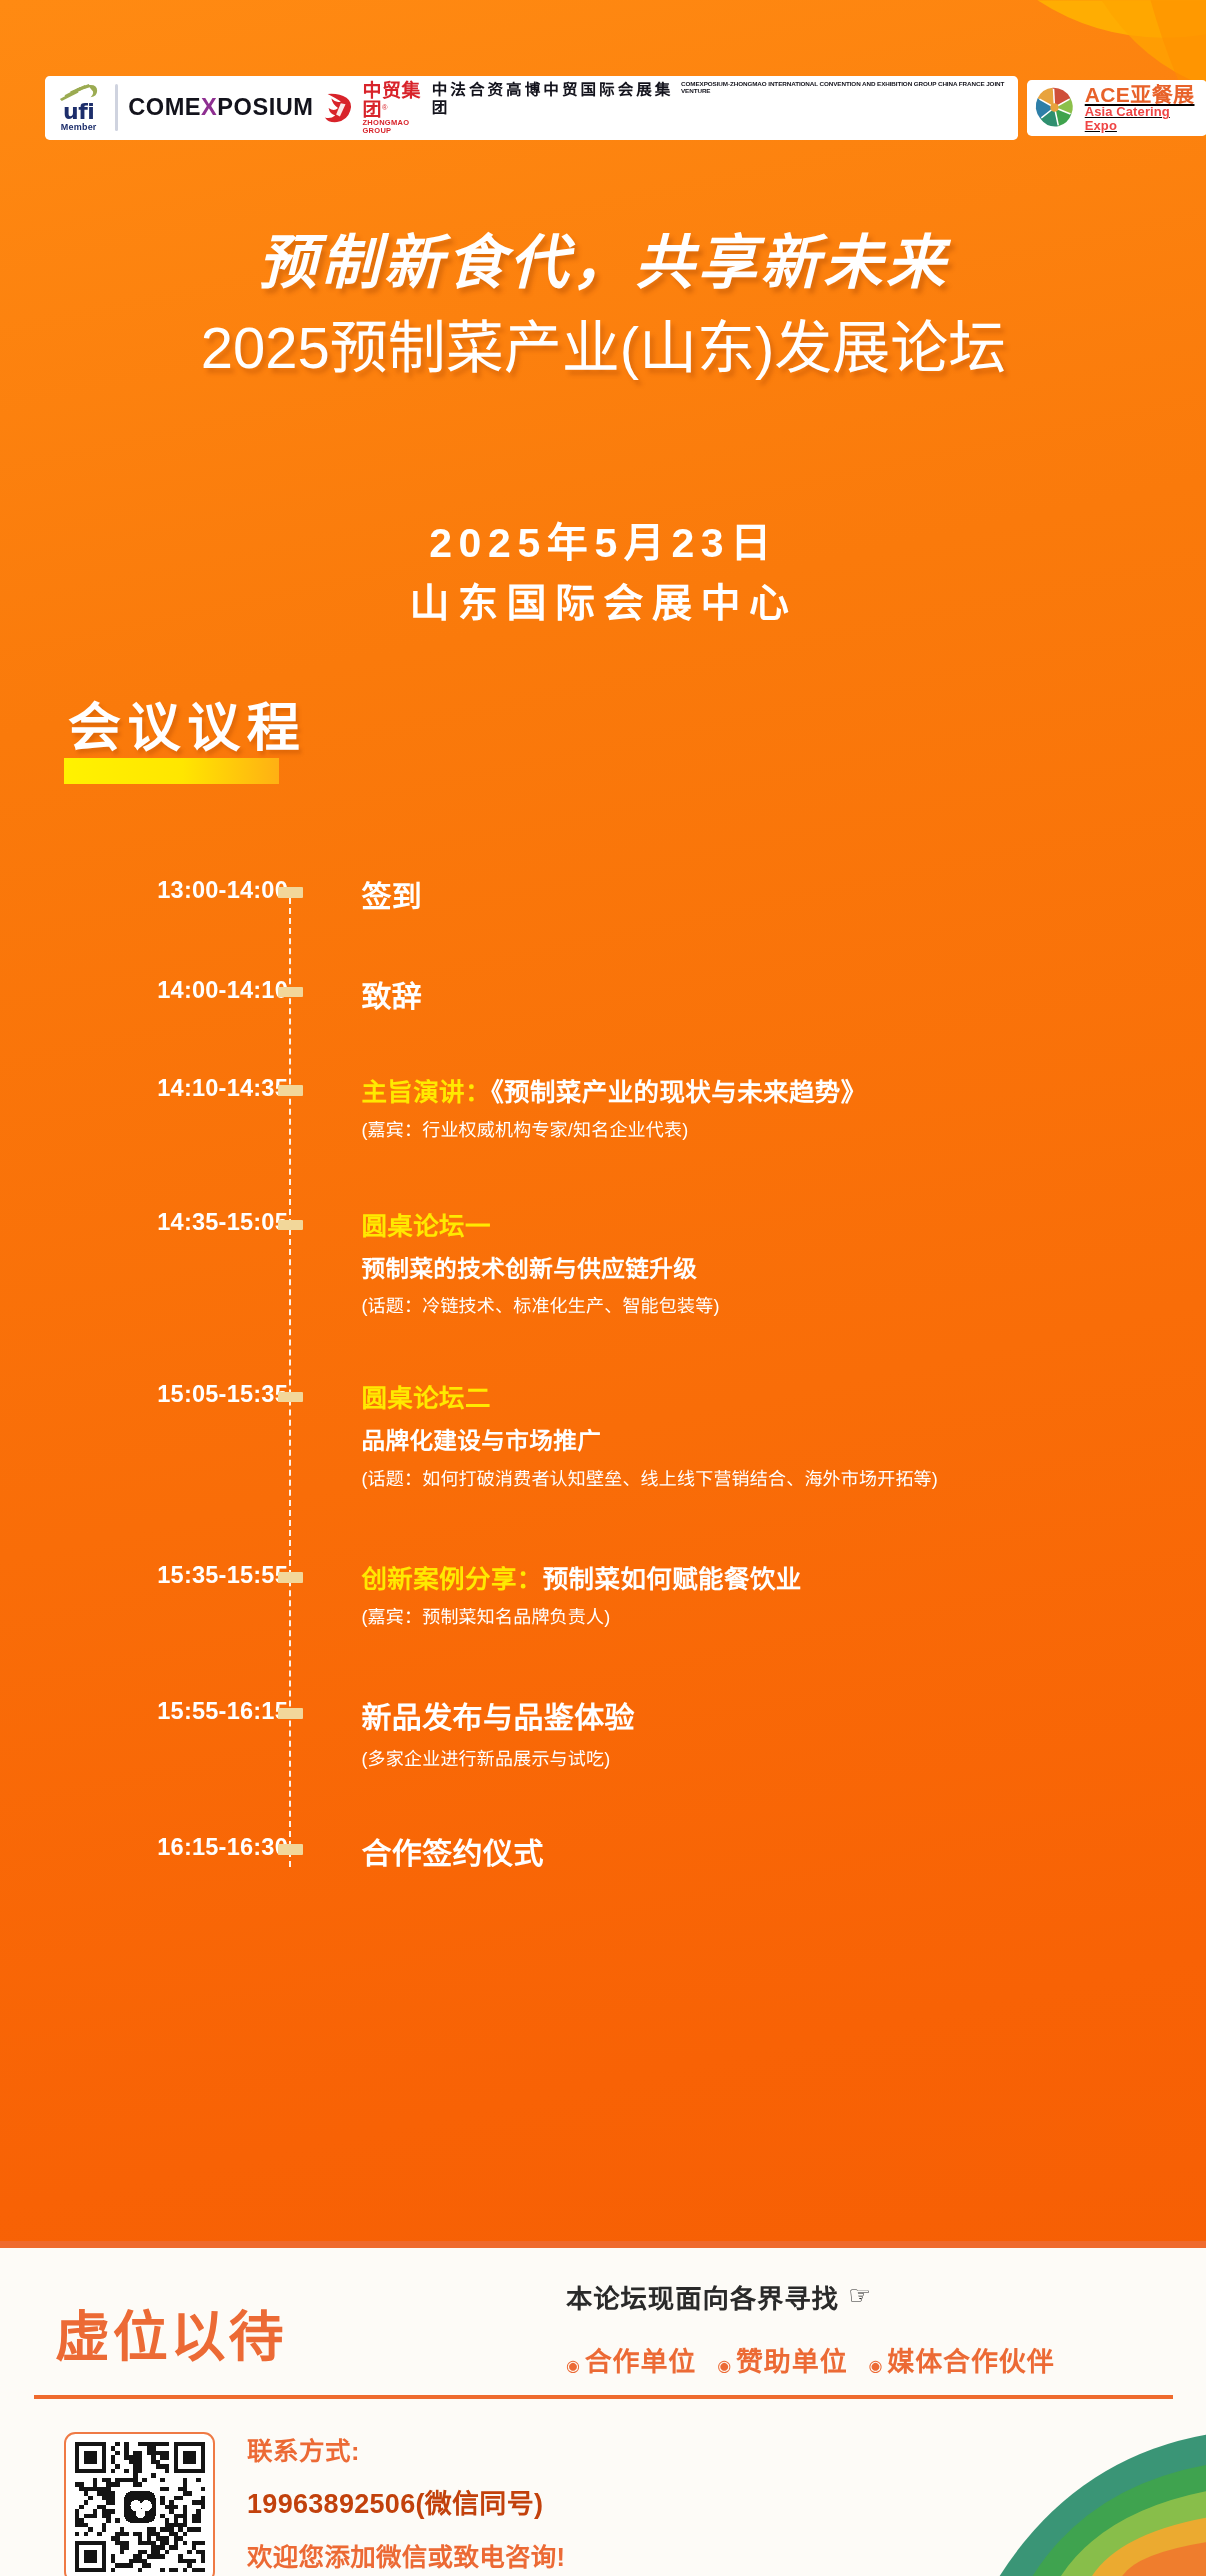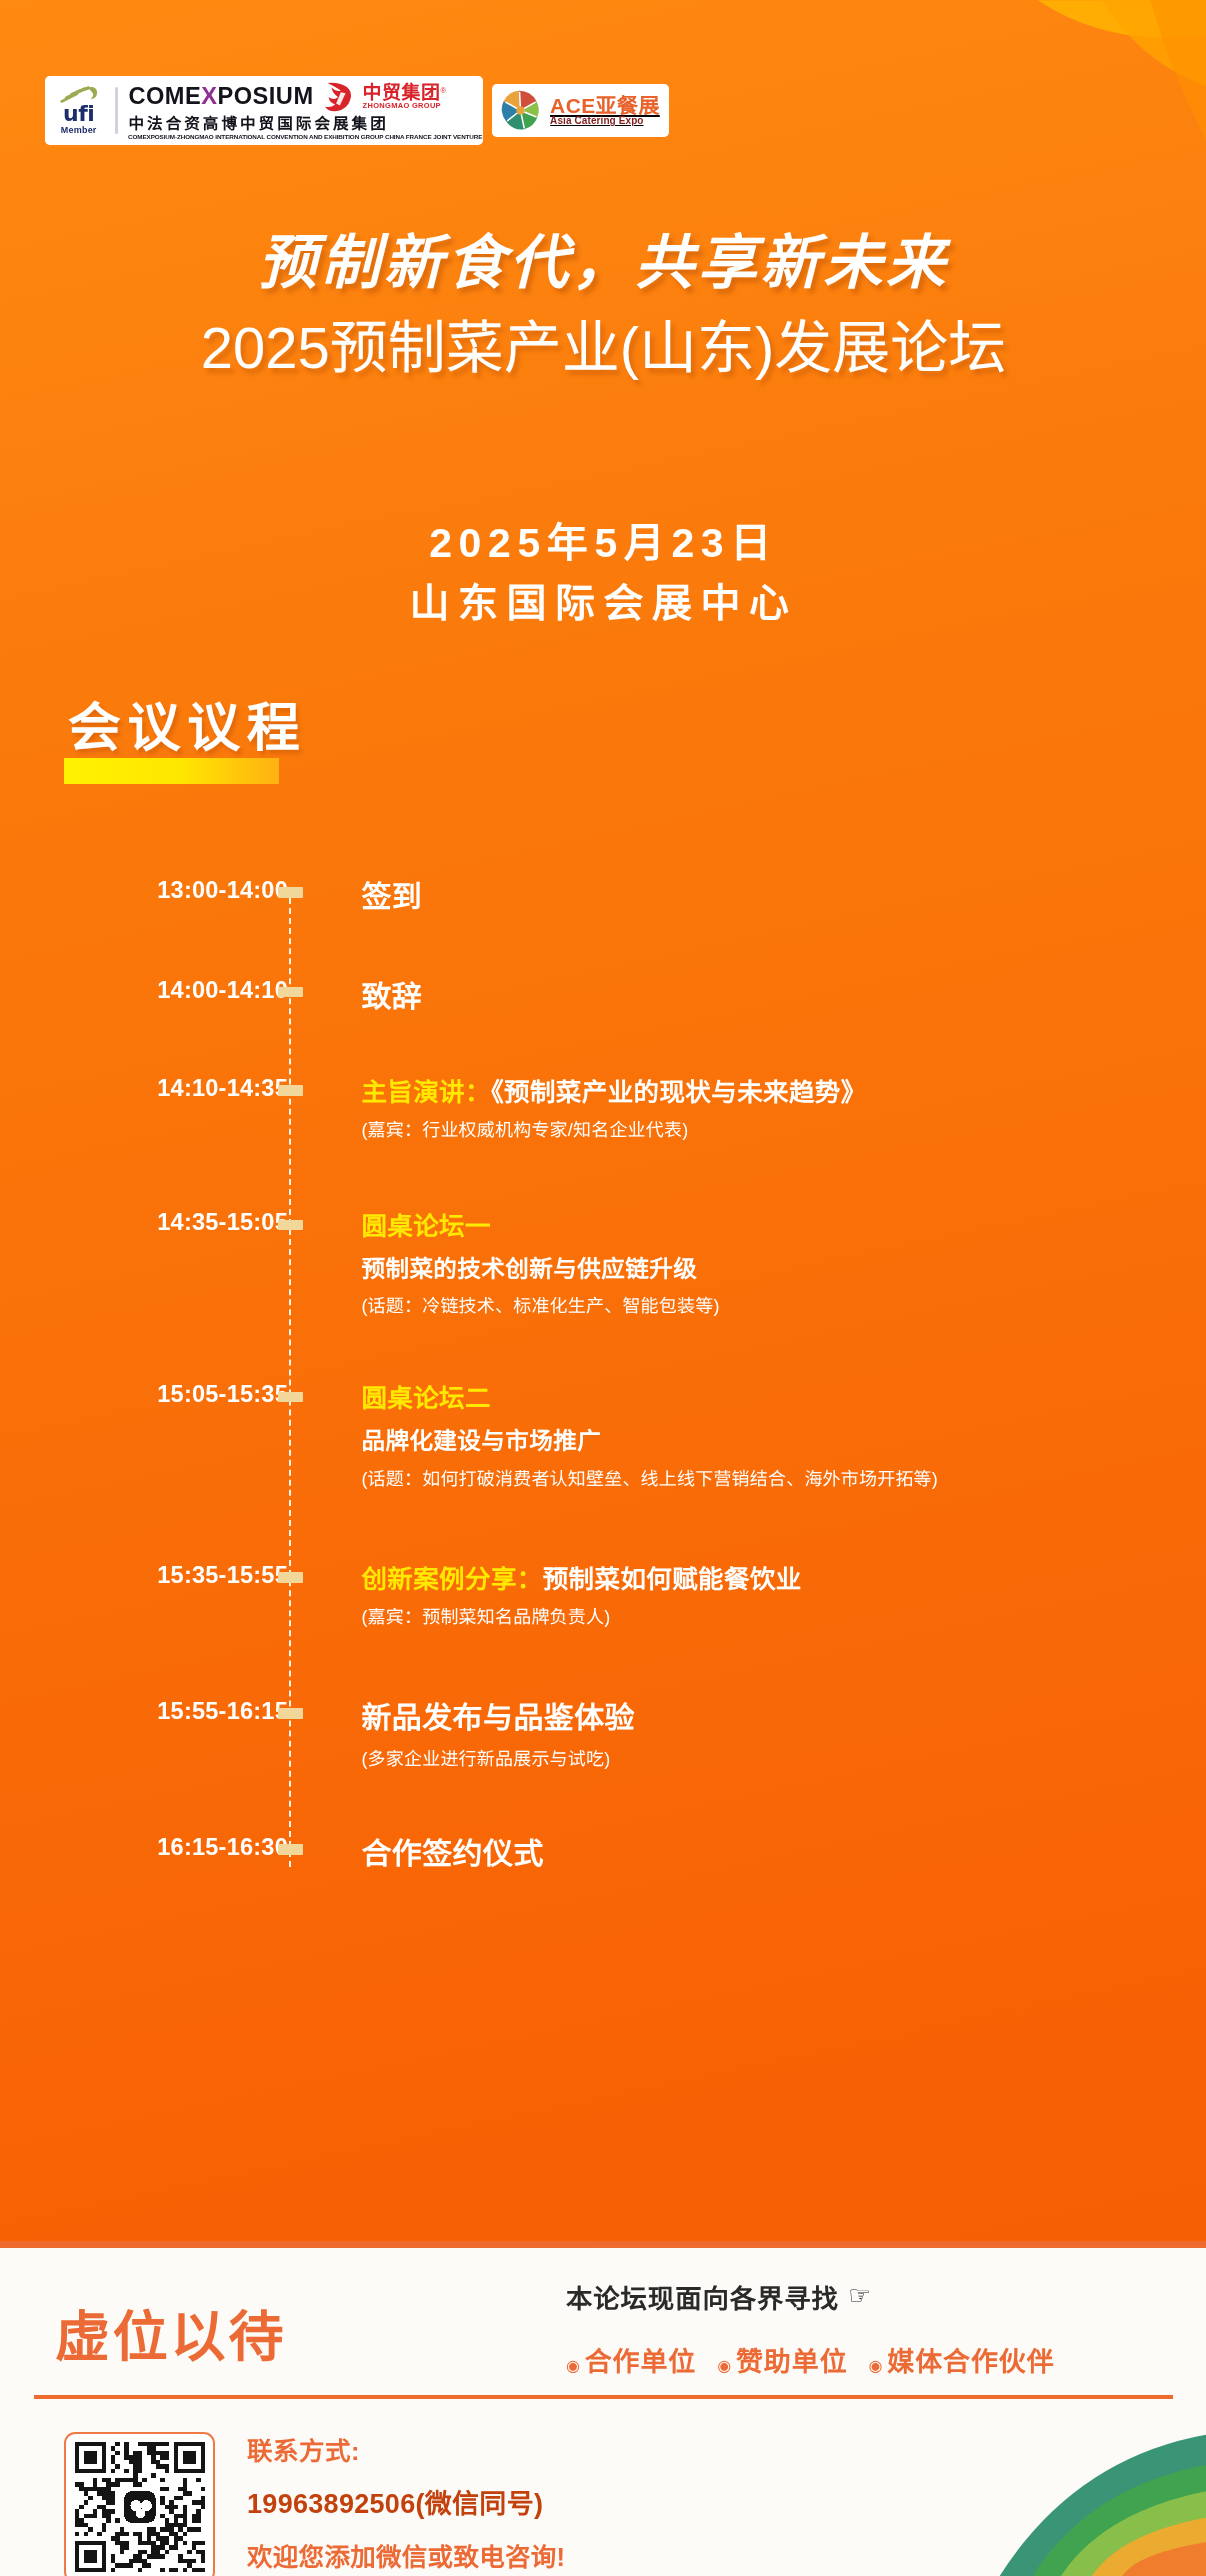--- a/index.html
+++ b/index.html
@@ -31,37 +31,37 @@
     display: flex; align-items: center;
     border-radius: 4.7px;
     padding: 4.7px 7.5px;
   }
   .ufi-box { display: flex; flex-direction: column; align-items: center; justify-content: center; padding: 1.9px 5.7px 2.8px; }
   .ufi-wing { width: 41px; height: 19px; }
   .ufi-word { font-family: "DejaVu Sans", sans-serif; font-weight: 700; font-size: 22px; color: #1d2e6b; letter-spacing: -0.5px; line-height: 0.9; }
   .ufi-member { font-family: "Liberation Sans", sans-serif; font-weight: 700; font-size: 9px; color: #1d2e6b; letter-spacing: 0.2px; margin-top: 0.9px; }
   .logo-divider { width: 2.8px; height: 47px; background: #cfd3df; margin: 0 10.4px; border-radius: 1.9px; }
 
-  .comex-col { display: flex; flex-direction: column; gap: 1.9px; justify-content: center; }
+  .comex-col { display: flex; flex-direction: row; gap: 1.9px; justify-content: center; }
   .comex-top { display: flex; align-items: center; gap: 8.5px; }
   .comex-word { font-family: "Liberation Sans", sans-serif; font-weight: 700; font-size: 23.6px; letter-spacing: 0.5px; color: #13131c; line-height: 1; }
   .comex-word .x { color: #8e2f91; }
   .zm-mark { width: 32px; height: 32px; flex: none; }
   .zm-text { display: flex; flex-direction: column; line-height: 1; }
   .zm-cn { font-size: 19px; font-weight: 700; color: #d8232a; letter-spacing: 0.5px; }
   .zm-en { font-size: 7.5px; font-weight: 700; color: #d8232a; letter-spacing: 0.3px; }
   .zm-reg { font-size: 7.5px; color: #d8232a; vertical-align: super; }
   .comex-cn { font-size: 15.6px; font-weight: 700; color: #13131c; letter-spacing: 3px; line-height: 1.1; }
   .comex-en { font-size: 6.2px; font-weight: 700; color: #13131c; letter-spacing: -0.1px; line-height: 1.1; transform: scaleX(1.02); transform-origin: left; }
 
   .ace-plate { display: flex; align-items: center; gap: 7.5px; padding: 3.8px 9.4px 3.8px 5.7px; margin-left: 8.5px; }
   .ace-mark { width: 45px; height: 45px; flex: none; }
   .ace-text { display: flex; flex-direction: column; line-height: 1.02; text-decoration: underline; }
   .ace-cn { font-size: 21px; font-weight: 700; color: #e8622a; letter-spacing: 0.4px; }
-  .ace-en { font-size: 10px; font-weight: 600; color: #7f1d1d; letter-spacing: 0.1px; }
+  .ace-en { font-size: 13px; font-weight: 600; color: #ef4444; letter-spacing: 0.1px; }
 
   
   .slogan {
     position: absolute; top: 215px; left: 0; width: 1207px;
     text-align: center;
     font-family: "DejaVu Serif", "Liberation Serif", serif;
     font-weight: 700; font-style: italic;
     font-size: 59px; color: #ffffff;
     letter-spacing: 3.8px;
     text-shadow: 3.8px 4.7px 4.7px rgba(150,55,0,0.30);

